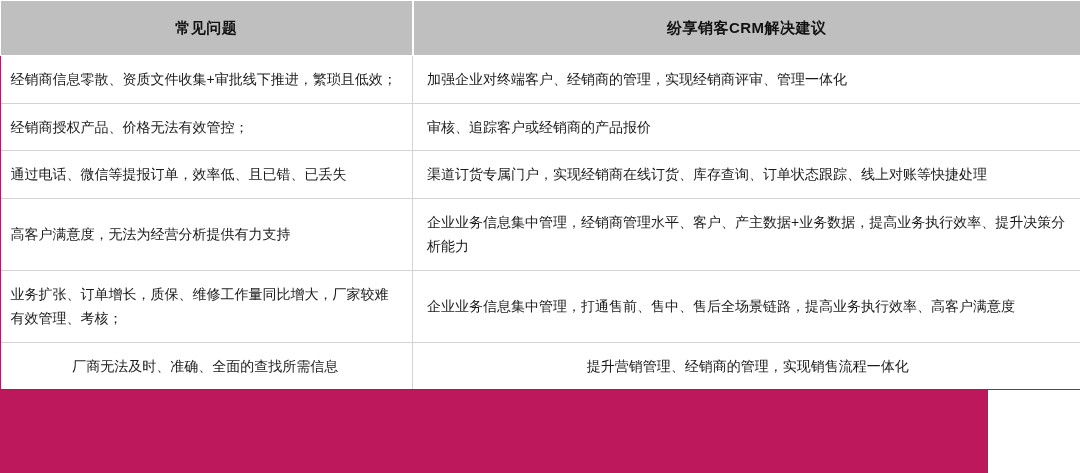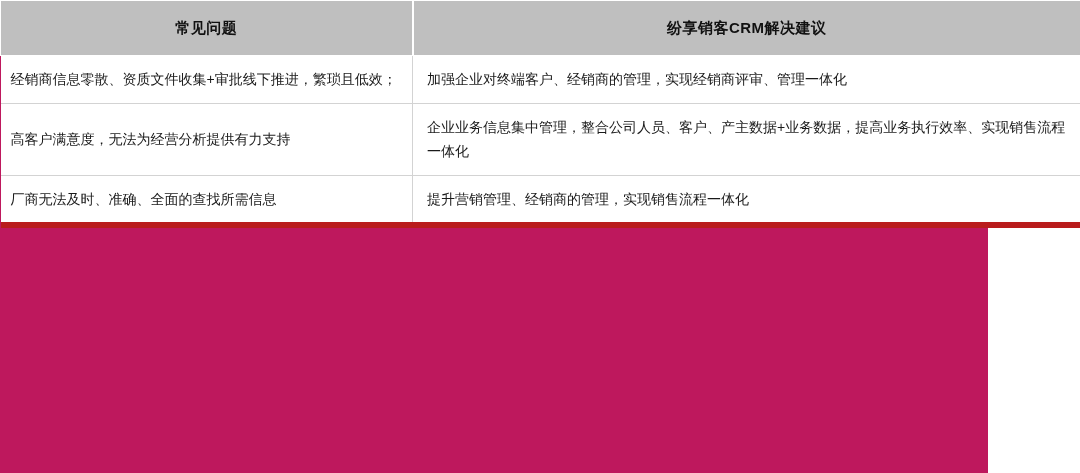--- a/index.html
+++ b/index.html
@@ -53,21 +53,22 @@
   }
   table.compare td.cell-issue {
     border-right: 1px solid #d3d3d3;
     padding-left: 10px;
   }
   table.compare td.cell-sol {
     padding-left: 14px;
     margin-left: 44px;
   }
   table.compare tr.row:last-child td {
-    border-bottom: 6px solid #b91c1c;
+    border-bottom: 1px solid #b91c1c;
+    text-align: center;
   }
   
   table.compare th.th-a { border-right: 2px solid #ffffff; }
 </style>
 </head>
 <body>
 
 <div class="sheet">
   <table class="compare">
     <colgroup>
@@ -79,22 +80,34 @@
         <th class="th-a">常见问题</th>
         <th class="th-b">纷享销客CRM解决建议</th>
       </tr>
     </thead>
     <tbody>
       <tr class="row">
         <td class="cell-issue">经销商信息零散、资质文件收集+审批线下推进，繁琐且低效；</td>
         <td class="cell-sol">加强企业对终端客户、经销商的管理，实现经销商评审、管理一体化</td>
       </tr>
       <tr class="row">
+        <td class="cell-issue">经销商授权产品、价格无法有效管控；</td>
+        <td class="cell-sol">审核、追踪客户或经销商的产品报价</td>
+      </tr>
+      <tr class="row">
+        <td class="cell-issue">通过电话、微信等提报订单，效率低、且已错、已丢失</td>
+        <td class="cell-sol">渠道订货专属门户，实现经销商在线订货、库存查询、订单状态跟踪、线上对账等快捷处理</td>
+      </tr>
+      <tr class="row">
         <td class="cell-issue">高客户满意度，无法为经营分析提供有力支持</td>
-        <td class="cell-sol">企业业务信息集中管理，整合公司人员、客户、产主数据+业务数据，提高业务执行效率、实现销售流程一体化</td>
+        <td class="cell-sol">企业业务信息集中管理，经销商管理水平、客户、产主数据+业务数据，提高业务执行效率、提升决策分析能力</td>
+      </tr>
+      <tr class="row">
+        <td class="cell-issue">业务扩张、订单增长，质保、维修工作量同比增大，厂家较难有效管理、考核；</td>
+        <td class="cell-sol">企业业务信息集中管理，打通售前、售中、售后全场景链路，提高业务执行效率、高客户满意度</td>
       </tr>
       <tr class="row">
         <td class="cell-issue">厂商无法及时、准确、全面的查找所需信息</td>
         <td class="cell-sol">提升营销管理、经销商的管理，实现销售流程一体化</td>
       </tr>
     </tbody>
   </table>
 </div>
 
 </body></html>

